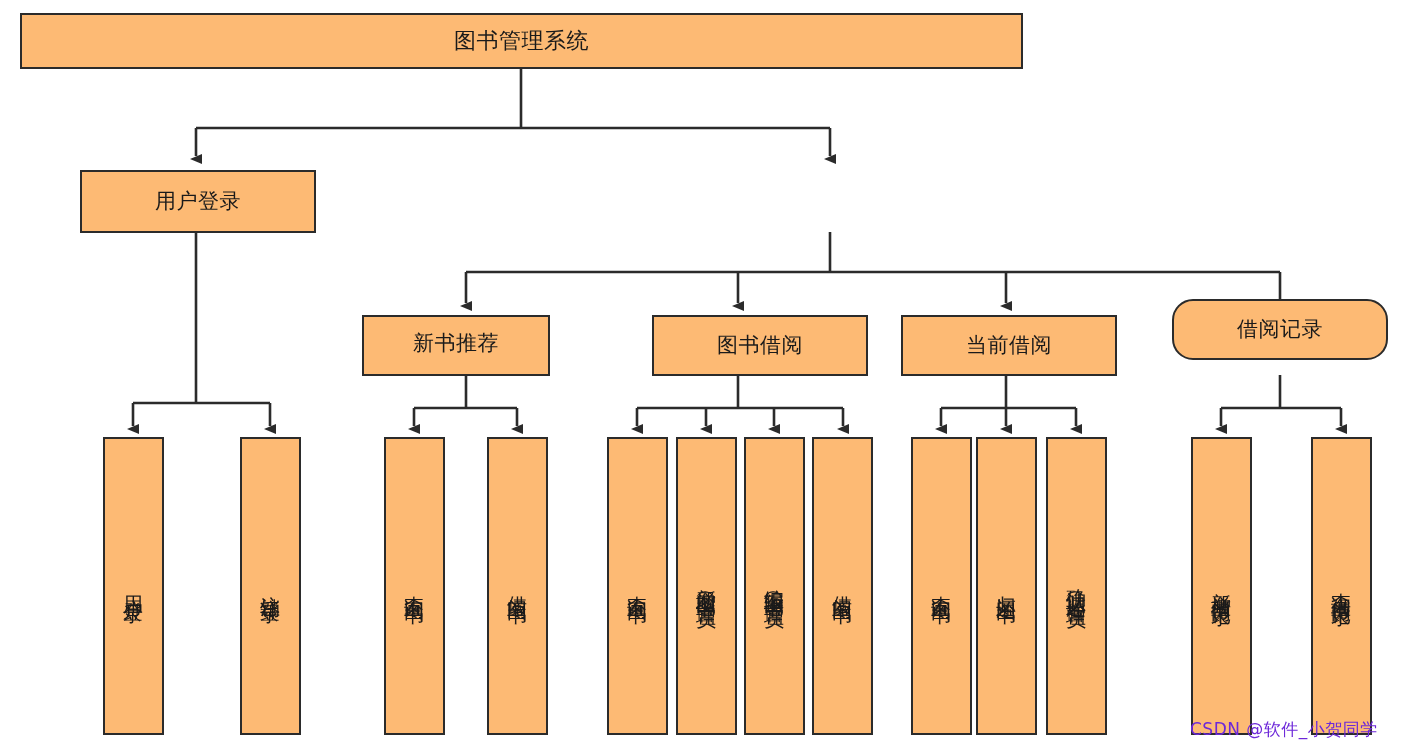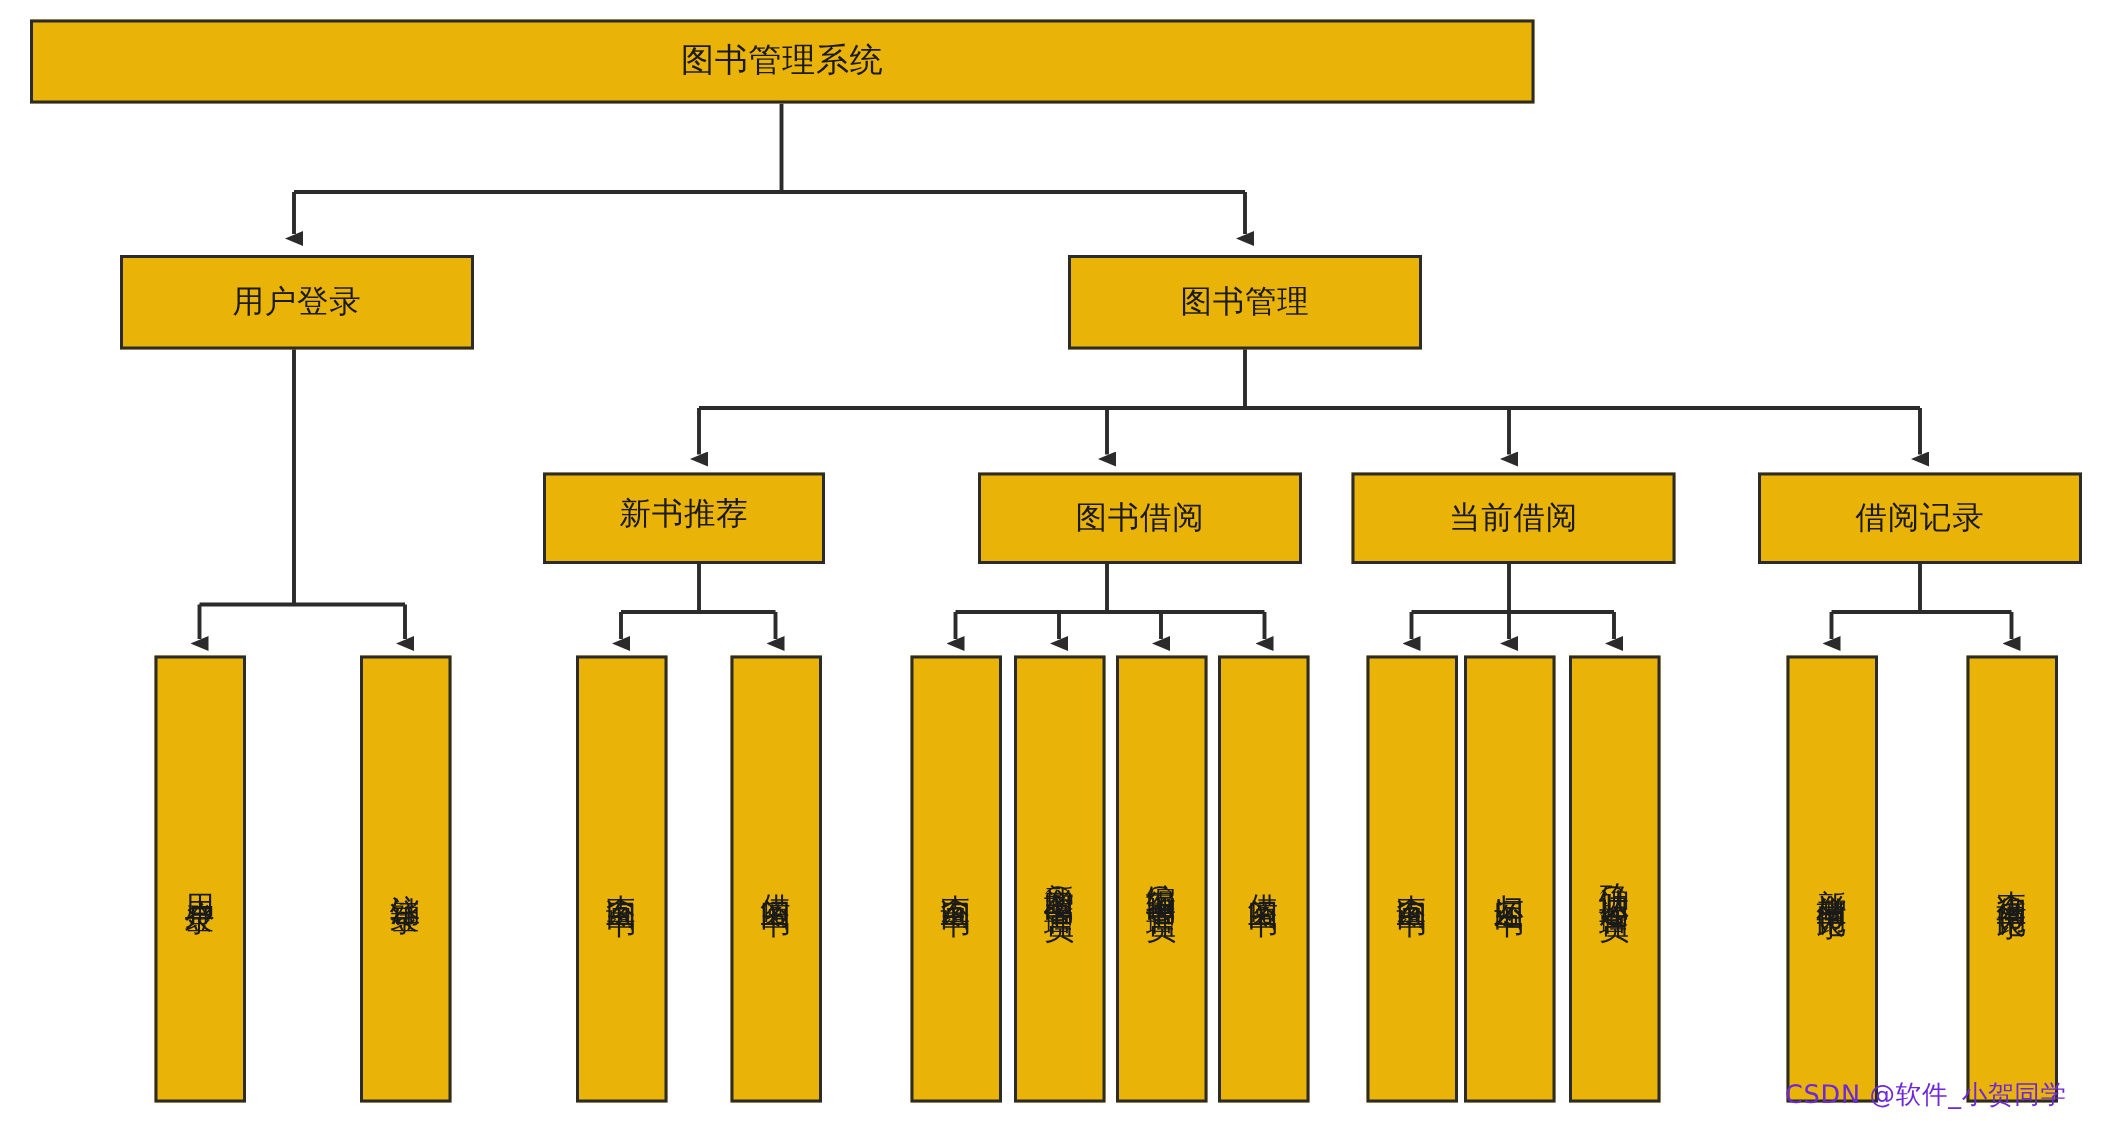--- a/index.html
+++ b/index.html
@@ -23,21 +23,21 @@
     left: 0;
     top: 0;
     width: 1405px;
     height: 747px;
     pointer-events: none;
   }
   .node {
     position: absolute;
     box-sizing: border-box;
     border: 2px solid #2b2b2b;
-    background: #eab308;
+    background: #fdba74;
     display: flex;
     align-items: center;
     justify-content: center;
     color: #1a1a1a;
   }
   .node .lbl {
     display: block;
     text-align: center;
     line-height: 1.18;
     color: #1a1a1a;
@@ -126,34 +126,31 @@
     </g>
   </svg>
 
   <div class="node h root" style="left:20px; top:13px; width:1003px; height:56px;">
     <span class="lbl">图书管理系统</span>
   </div>
 
   <div class="node h" style="left:80px; top:170px; width:236px; height:63px;">
     <span class="lbl">用户登录</span>
   </div>
-  <div class="node h" style="left:712px; top:170px; width:236px; height:63px;">
-    <span class="lbl">图书管理</span>
-  </div>
 
   <div class="node h" style="left:362px; top:315px; width:188px; height:61px;font-family:Liberation Mono, monospace;">
     <span class="lbl">新书推荐</span>
   </div>
   <div class="node h" style="left:652px; top:315px; width:216px; height:61px;">
     <span class="lbl">图书借阅</span>
   </div>
   <div class="node h" style="left:901px; top:315px; width:216px; height:61px;">
     <span class="lbl">当前借阅</span>
   </div>
-  <div class="node h" style="left:1172px; top:315px; width:216px; height:61px;">
+  <div class="node h" style="left:1172px; top:299px; width:216px; height:61px;border-radius:21px;">
     <span class="lbl">借阅记录</span>
   </div>
 
   <div class="node v" style="left:103px; top:437px; width:61px; height:298px;">
     <span class="lbl">用户登录</span>
   </div>
   <div class="node v" style="left:240px; top:437px; width:61px; height:298px;">
     <span class="lbl">注销登录</span>
   </div>
 

